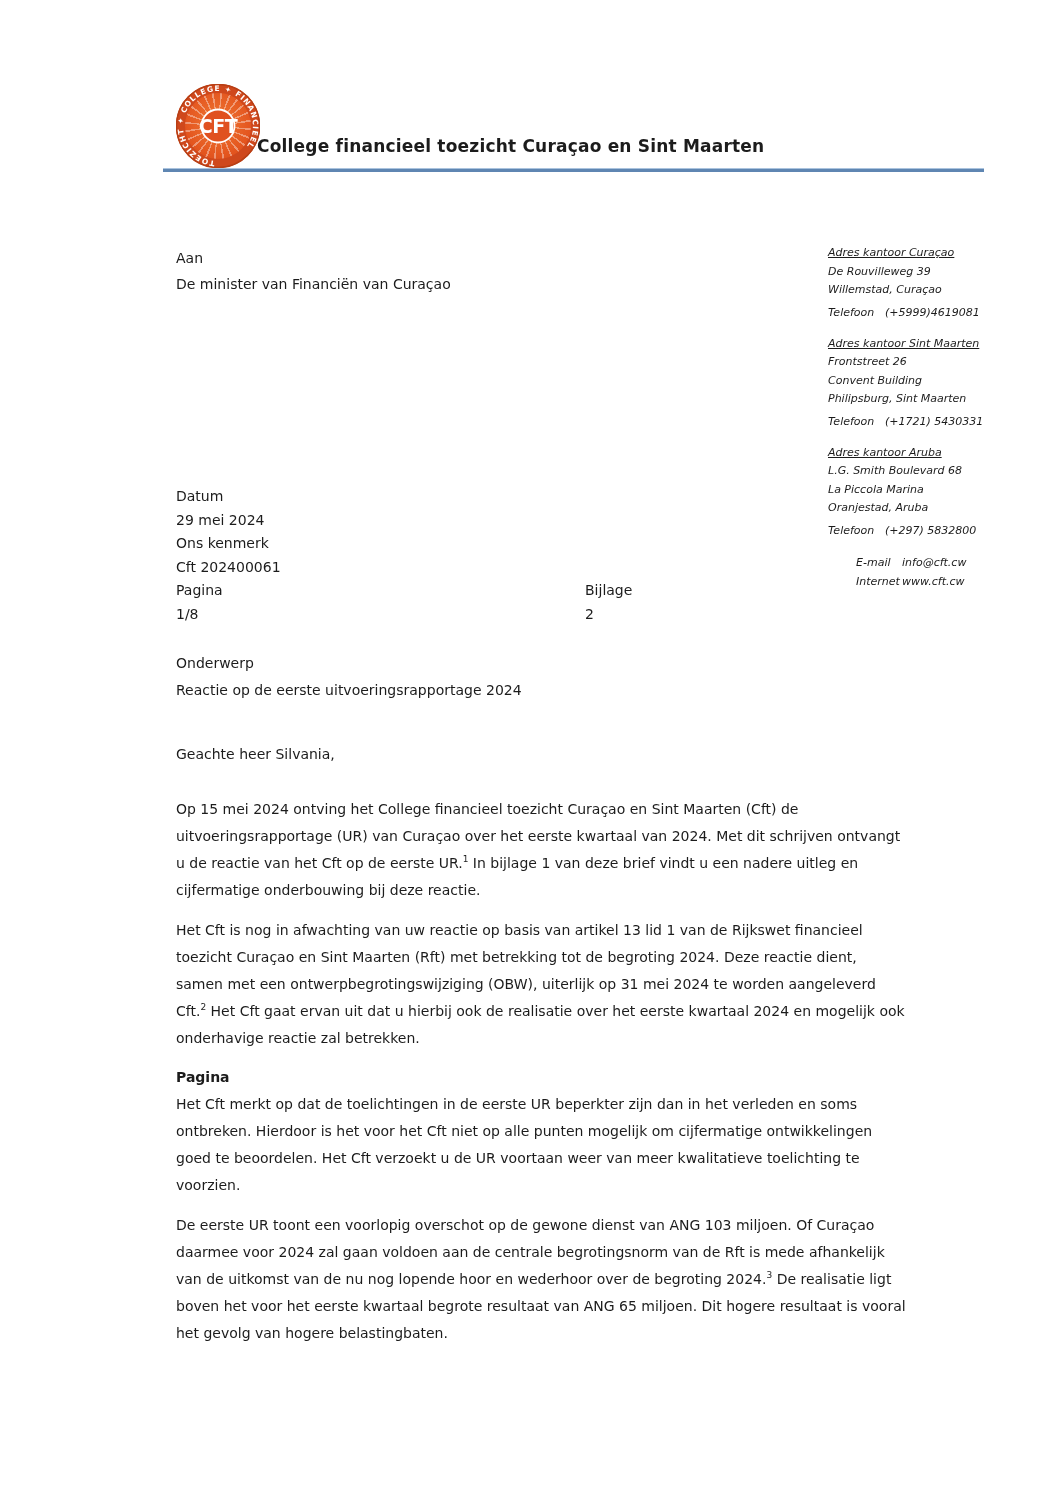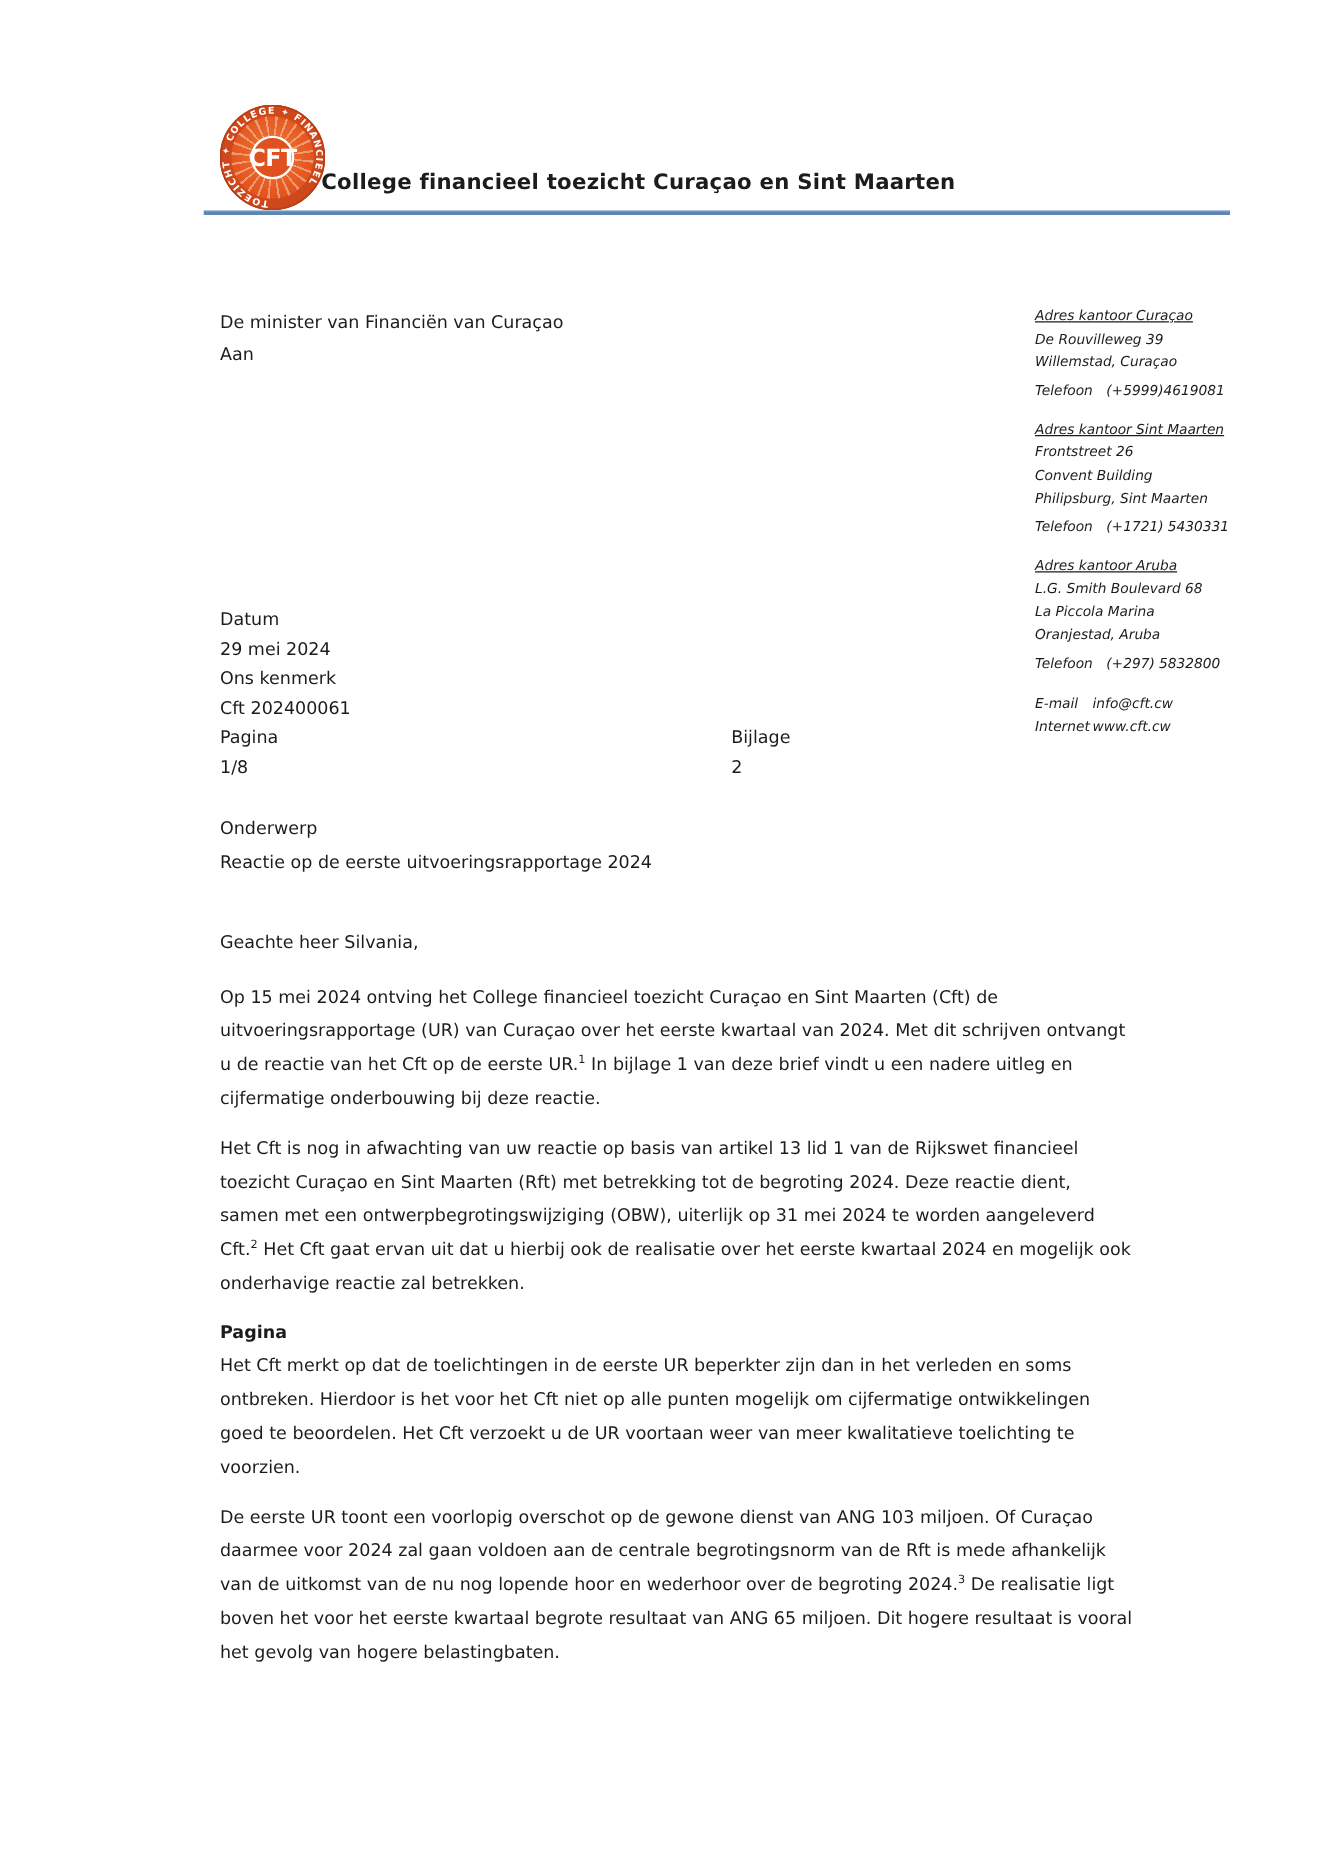--- a/index.html
+++ b/index.html
@@ -18,35 +18,35 @@
   .header-title { position:absolute; left:257px; top:136px; font-size:17px; font-weight:bold; letter-spacing:.2px; white-space:nowrap; }
   .header-rule { position:absolute; left:163px; top:168px; width:821px; height:3px;
           background:#5f86b2; border-top:1.5px solid #aac3de; }
 
   
   .contact-col { position:absolute; left:828px; top:244px; width:185px; font-size:11px; line-height:18.5px;font-style:italic; }
   .office { margin-bottom:12.5px; }
   .office-title { text-decoration:underline; }
   .phone-row { display:flex; margin-top:4px; }
   .phone-row .lbl { min-width:57px; }
-  .net-block { margin-top:14px; }
+  .net-block { margin-top:14px;margin-left:28px; }
   .net-row { display:flex; }
   .net-row .lbl { min-width:46px; }
 
   
   .left-col { position:absolute; left:176px; top:245px; width:730px; font-size:14px; }
   .recipient { line-height:26px; }
   .meta { margin-top:191px; display:grid; grid-template-columns:409px 1fr; grid-auto-rows:23.5px; }
   .meta .r1{grid-row:1} .meta .r2{grid-row:2} .meta .r3{grid-row:3}
   .meta .r4{grid-row:4} .meta .r5{grid-row:5} .meta .r6{grid-row:6}
   .meta .c1{grid-column:1} .meta .c2{grid-column:2}
   .subject { margin-top:21px; line-height:27px; }
   .salutation { margin-top:37px; line-height:27px; }
   .body-p { margin:13px 0 0 0; line-height:27px; }
-  .body-p.first { margin-top:17px; }
+  .body-p.first { margin-top:28px; }
   .sec-heading { margin-top:12px; line-height:27px; font-weight:bold; }
   sup { font-size:9px; line-height:0; }
 </style>
 </head>
 <body>
 
 <div class="page">
 
   <div class="logo">
     <svg class="logo-svg" viewBox="0 0 84 84">
@@ -103,22 +103,22 @@
       <div class="net-row">
         <span class="lbl">Internet</span>
         <span>www.cft.cw</span>
       </div>
     </div>
   </div>
 
   <div class="left-col">
 
     <div class="recipient">
+      <div>Aan</div>
       <div>De minister van Financiën van Curaçao</div>
-      <div>Aan</div>
     </div>
 
     <div class="meta">
       <div class="c1 r1">Datum</div>
       <div class="c1 r2">29 mei 2024</div>
       <div class="c1 r3">Ons kenmerk</div>
       <div class="c1 r4">Cft 202400061</div>
       <div class="c2 r4"></div>
       <div class="c1 r5">Pagina</div>
       <div class="c2 r5">Bijlage</div>

